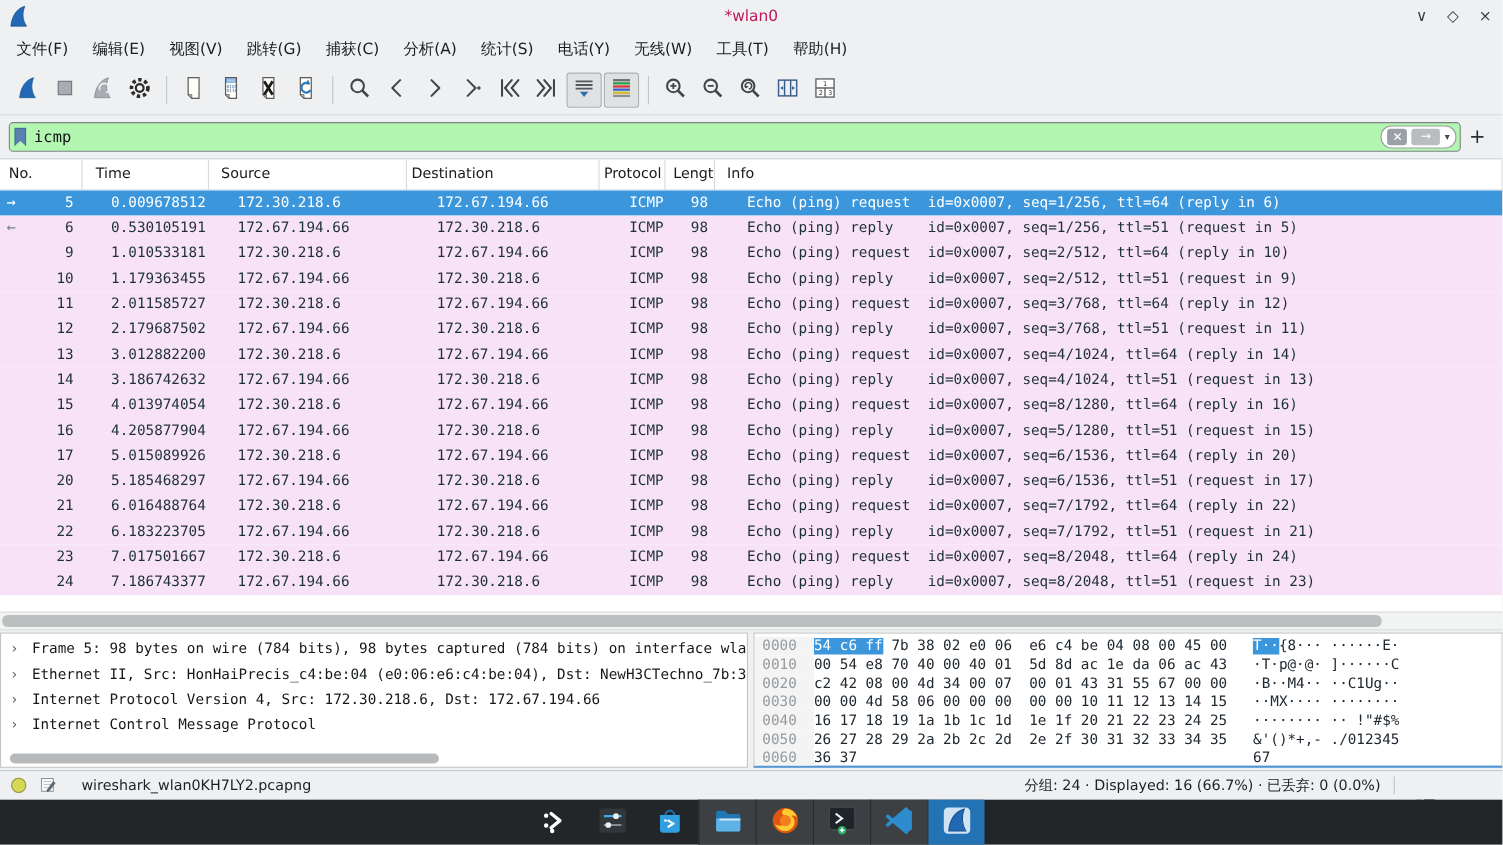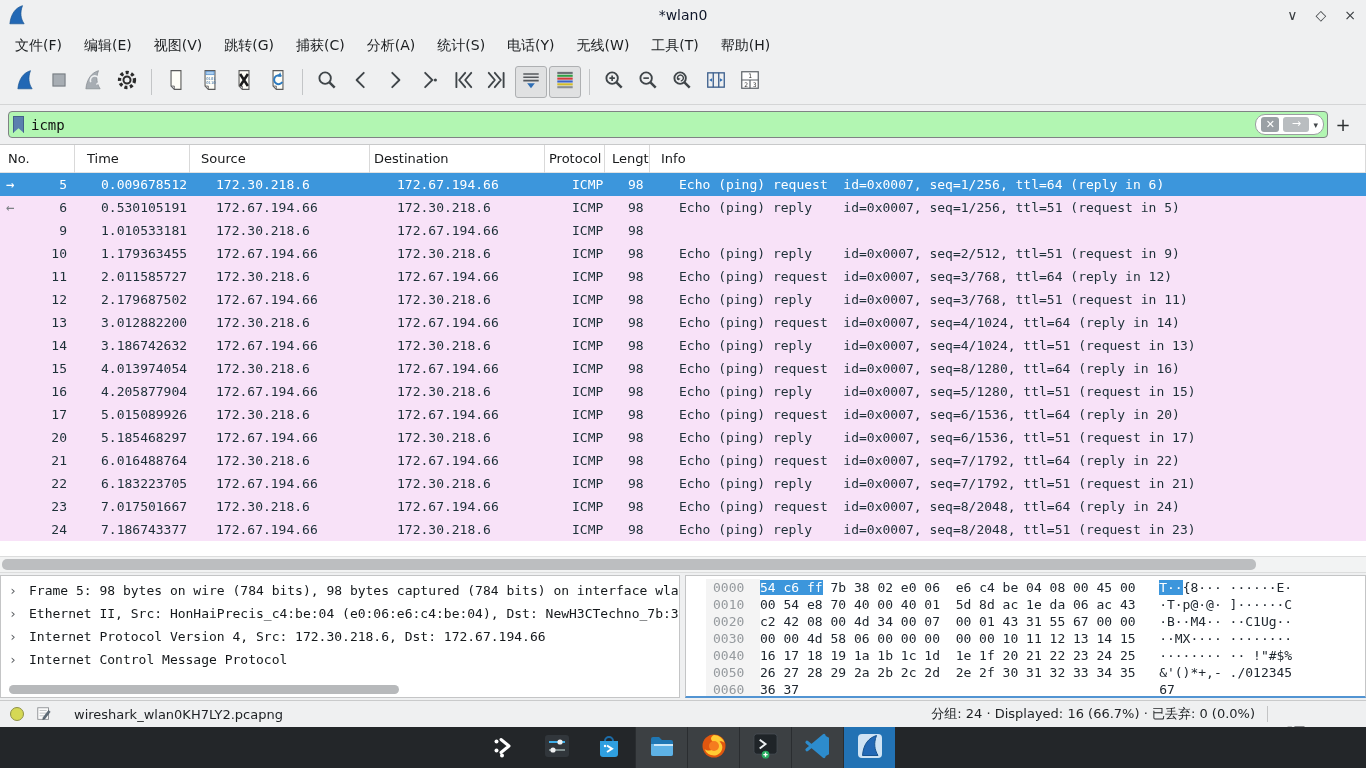--- a/index.html
+++ b/index.html
@@ -2,21 +2,21 @@
 <html><head>
 <meta charset="utf-8">
 <style>
   * { margin:0; padding:0; box-sizing:border-box; }
   html,body { width:1366px; height:768px; overflow:hidden; }
   .screen { width:1366px; height:768px; background:#eff0f1; font-family:"DejaVu Sans","Liberation Sans",sans-serif; display:flex; flex-direction:column; position:relative; }
 
   
   .titlebar { height:30px; display:flex; align-items:center; position:relative; background:#eff0f1; }
   .titlebar .appico { width:24px; height:22px; margin-left:6px; }
-  .titlebar .title { position:absolute; left:0; right:0; text-align:center; font-size:14px; color:#0f172a; }
+  .titlebar .title { position:absolute; left:0; right:0; text-align:center; font-size:14px; color:#be185d; }
   .wincontrols { position:absolute; right:10px; top:0; height:30px; display:flex; align-items:center; gap:18px; }
   .wincontrols span { font-size:14px; color:#3a3e41; cursor:default; }
 
   
   .menubar { height:30px; display:flex; align-items:center; padding-left:4px; background:#eff0f1; }
   .menubar .mi { padding:0 11px; font-size:14px; color:#1b1e20; height:30px; line-height:30px; }
 
   
   .toolbar { height:45px; display:flex; align-items:center; padding-left:8px; background:#eff0f1; border-bottom:1px solid #d4d5d6; }
   .tbtn { width:32px; height:32px; display:flex; align-items:center; justify-content:center; margin:0 1px; border:1px solid transparent; border-radius:3px; }
@@ -58,21 +58,21 @@
 
   
   .panes { height:123px; display:flex; }
   .details { width:680px; background:#fff; border:1px solid #c4c5c6; position:relative; overflow:hidden; padding-top:3px; }
   .dline { height:23px; line-height:23px; font-family:"DejaVu Sans Mono",monospace; font-size:13px; color:#14181b; white-space:pre; padding-left:8px; overflow:hidden; }
   .dline .tw { color:#5a5e62; display:inline-block; width:20px; }
   .dscroll { position:absolute; bottom:3px; left:8px; width:390px; height:9px; border-radius:5px; background:#b7b9bb; }
   .splitter { width:5px; background:#eff0f1; }
   .hexpane { flex:1; background:#fff; border:1px solid #c4c5c6; border-bottom:2px solid #5294d2; overflow:hidden; padding-top:3px; }
   .hexline { height:17px; line-height:17px; font-family:"DejaVu Sans Mono",monospace; font-size:13px; white-space:pre; color:#202830; }
-  .hexline .off { color:#959a9e; background:#f4f4f4; display:inline-block; padding-left:7px;margin-left:20px; }
+  .hexline .off { color:#959a9e; background:#f4f4f4; display:inline-block; padding-left:7px; }
   .hl { background:#3c96dc; color:#fff; }
 
   
   .statusbar { height:27px; margin-top:2px; background:#eff0f1; border-top:1px solid #c9cacb; display:flex; align-items:center; font-size:13px; color:#1d2023; }
   .expert { width:14px; height:14px; border-radius:50%; background:#d5d855; border:1px solid #8e9045; margin-left:10px; }
   .commentico { margin-left:12px; width:16px; height:16px; }
   .fname { margin-left:22px; }
   .sspacer { flex:1; }
   .ssep { width:1px; height:16px; background:#c3c4c5; margin:0 12px; }
   .sright { padding-right:4px;margin-top:38px; }
@@ -310,20 +310,21 @@
         <span class="c-len">98</span>
         <span class="c-info">Echo (ping) reply    id=0x0007, seq=1/256, ttl=51 (request in 5)</span>
       </div>
       <div class="prow">
         <span class="c-no">9</span>
         <span class="c-time">1.010533181</span>
         <span class="c-src">172.30.218.6</span>
         <span class="c-dst">172.67.194.66</span>
         <span class="c-proto">ICMP</span>
         <span class="c-len">98</span>
+        <span class="c-info">Echo (ping) request  id=0x0007, seq=2/512, ttl=64 (reply in 10)</span>
       </div>
       <div class="prow">
         <span class="c-no">10</span>
         <span class="c-time">1.179363455</span>
         <span class="c-src">172.67.194.66</span>
         <span class="c-dst">172.30.218.6</span>
         <span class="c-proto">ICMP</span>
         <span class="c-len">98</span>
         <span class="c-info">Echo (ping) reply    id=0x0007, seq=2/512, ttl=51 (request in 9)</span>
       </div>

